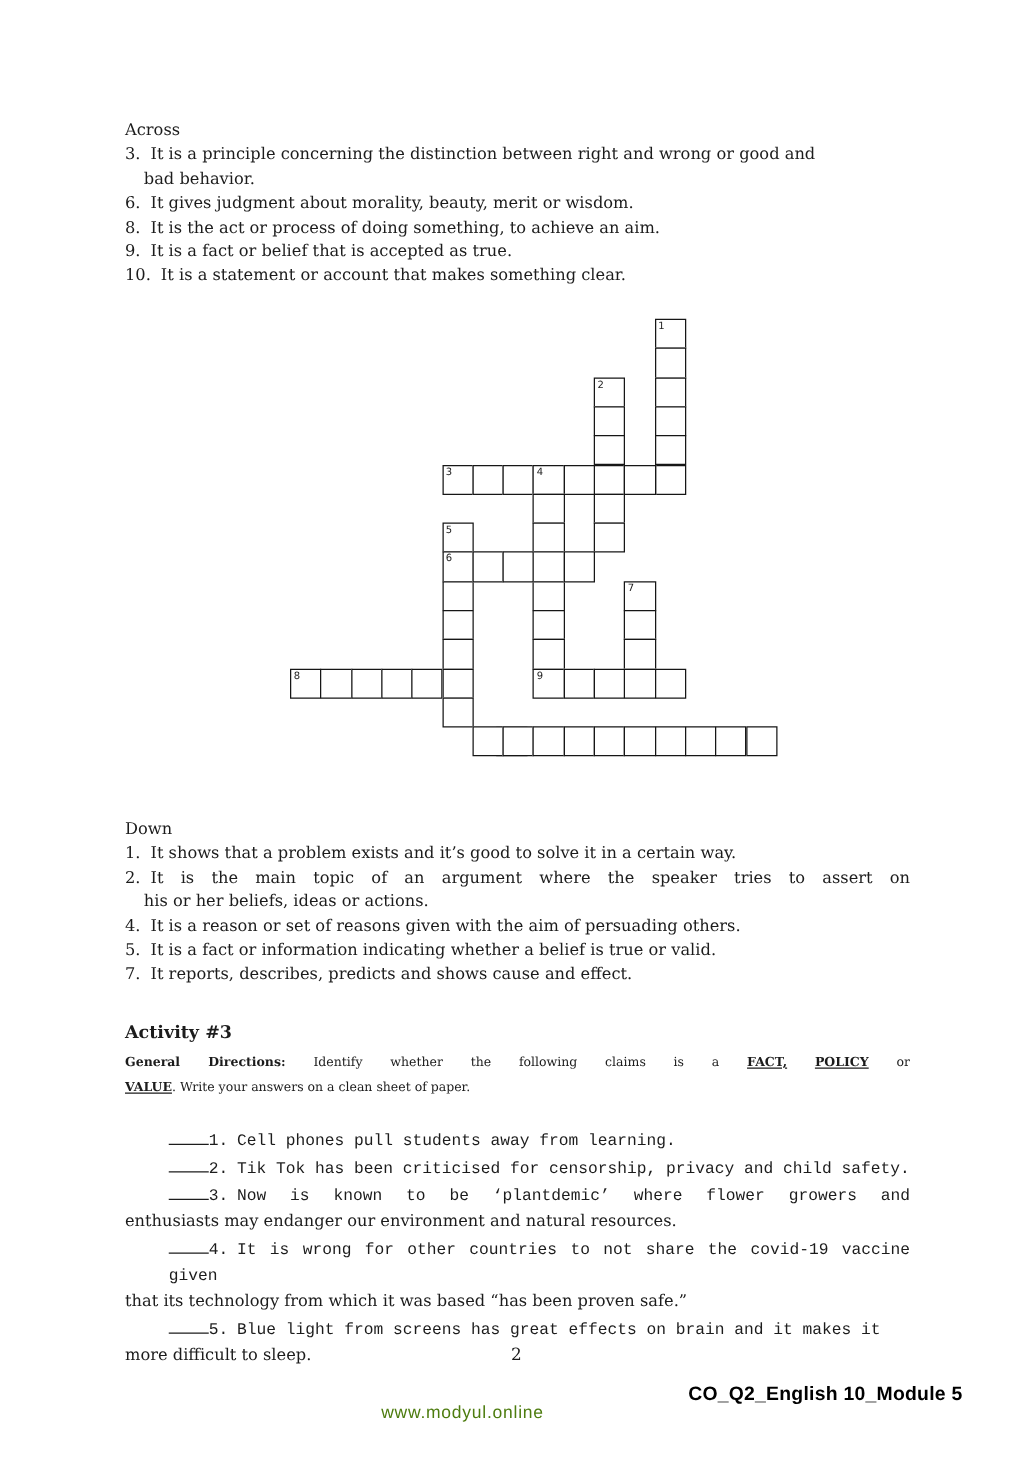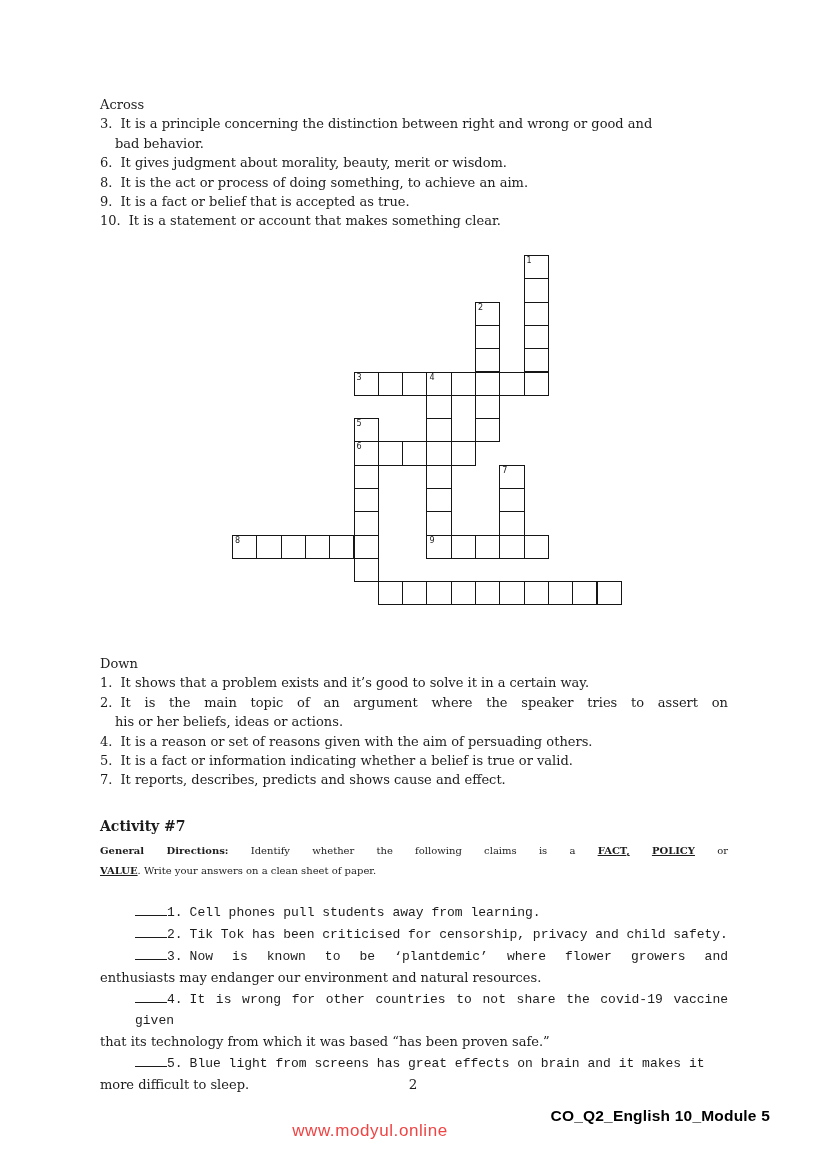--- a/index.html
+++ b/index.html
@@ -29,21 +29,21 @@
   #activity-items { position:absolute; left:100px; top:901px; width:628px; font-size:13px; line-height:21px; }
   .ifirst { padding-left:35px;font-family:Liberation Mono, monospace; }
   .blank { display:inline-block; width:32px; height:14px; border-bottom:1.3px solid #1c1c1c; }
   .inum { margin-right:7px; }
 
   
   .pagenum { position:absolute; top:1076px; left:0; width:826px; text-align:center; font-size:13.5px; }
   .modcode { position:absolute; top:1075px; right:56px; font-family:"Liberation Sans", sans-serif;
              font-weight:bold; font-size:15.5px; letter-spacing:0.2px; color:#000;margin-top:32px; }
   .watermark { position:absolute; top:1121px; left:0; width:740px; text-align:center;
-               font-family:"Liberation Sans", sans-serif; font-size:17px; color:#ef4444; letter-spacing:0.6px; }
+               font-family:"Liberation Sans", sans-serif; font-size:14px; color:#4d7c0f; letter-spacing:0.6px; }
 </style>
 </head>
 <body>
 
 <div class="page">
 
   <div class="tblock" style="top:95px;">
     <div class="sec-title">Across</div>
     <div id="across-clues">
         <div class="tline"><span class="num">3.</span>It is a principle concerning the distinction between right and wrong or good and</div>
@@ -141,21 +141,21 @@
     <div id="down-clues">
         <div class="tline"><span class="num">1.</span>It shows that a problem exists and it’s good to solve it in a certain way.</div>
         <div class="tline just"><span class="num">2.</span>It is the main topic of an argument where the speaker tries to assert on</div>
         <div class="tline cont">his or her beliefs, ideas or actions.</div>
         <div class="tline"><span class="num">4.</span>It is a reason or set of reasons given with the aim of persuading others.</div>
         <div class="tline"><span class="num">5.</span>It is a fact or information indicating whether a belief is true or valid.</div>
         <div class="tline"><span class="num">7.</span>It reports, describes, predicts and shows cause and effect.</div>
       </div>
   </div>
 
-  <div class="act-title">Activity #7</div>
+  <div class="act-title">Activity #3</div>
   <div class="dirs" id="directions">
       <div class="dline just"><span class="b ">General Directions:</span><span class=""> Identify whether the following claims is a </span><span class="b u">FACT,</span><span class=""> </span><span class="b u">POLICY</span><span class=""> or</span></div>
       <div class="dline"><span class="b u">VALUE</span><span class="">. Write your answers on a clean sheet of paper.</span></div>
     </div>
   <div id="activity-items">
       <div class="iline ifirst"><span class="blank"></span><span class="inum">1.</span>Cell phones pull students away from learning.</div>
       <div class="iline ifirst"><span class="blank"></span><span class="inum">2.</span>Tik Tok has been criticised for censorship, privacy and child safety.</div>
       <div class="iline ifirst just"><span class="blank"></span><span class="inum">3.</span>Now is known to be ‘plantdemic’ where flower growers and</div>
       <div class="iline">enthusiasts may endanger our environment and natural resources.</div>
       <div class="iline ifirst just"><span class="blank"></span><span class="inum">4.</span>It is wrong for other countries to not share the covid-19 vaccine given</div>

